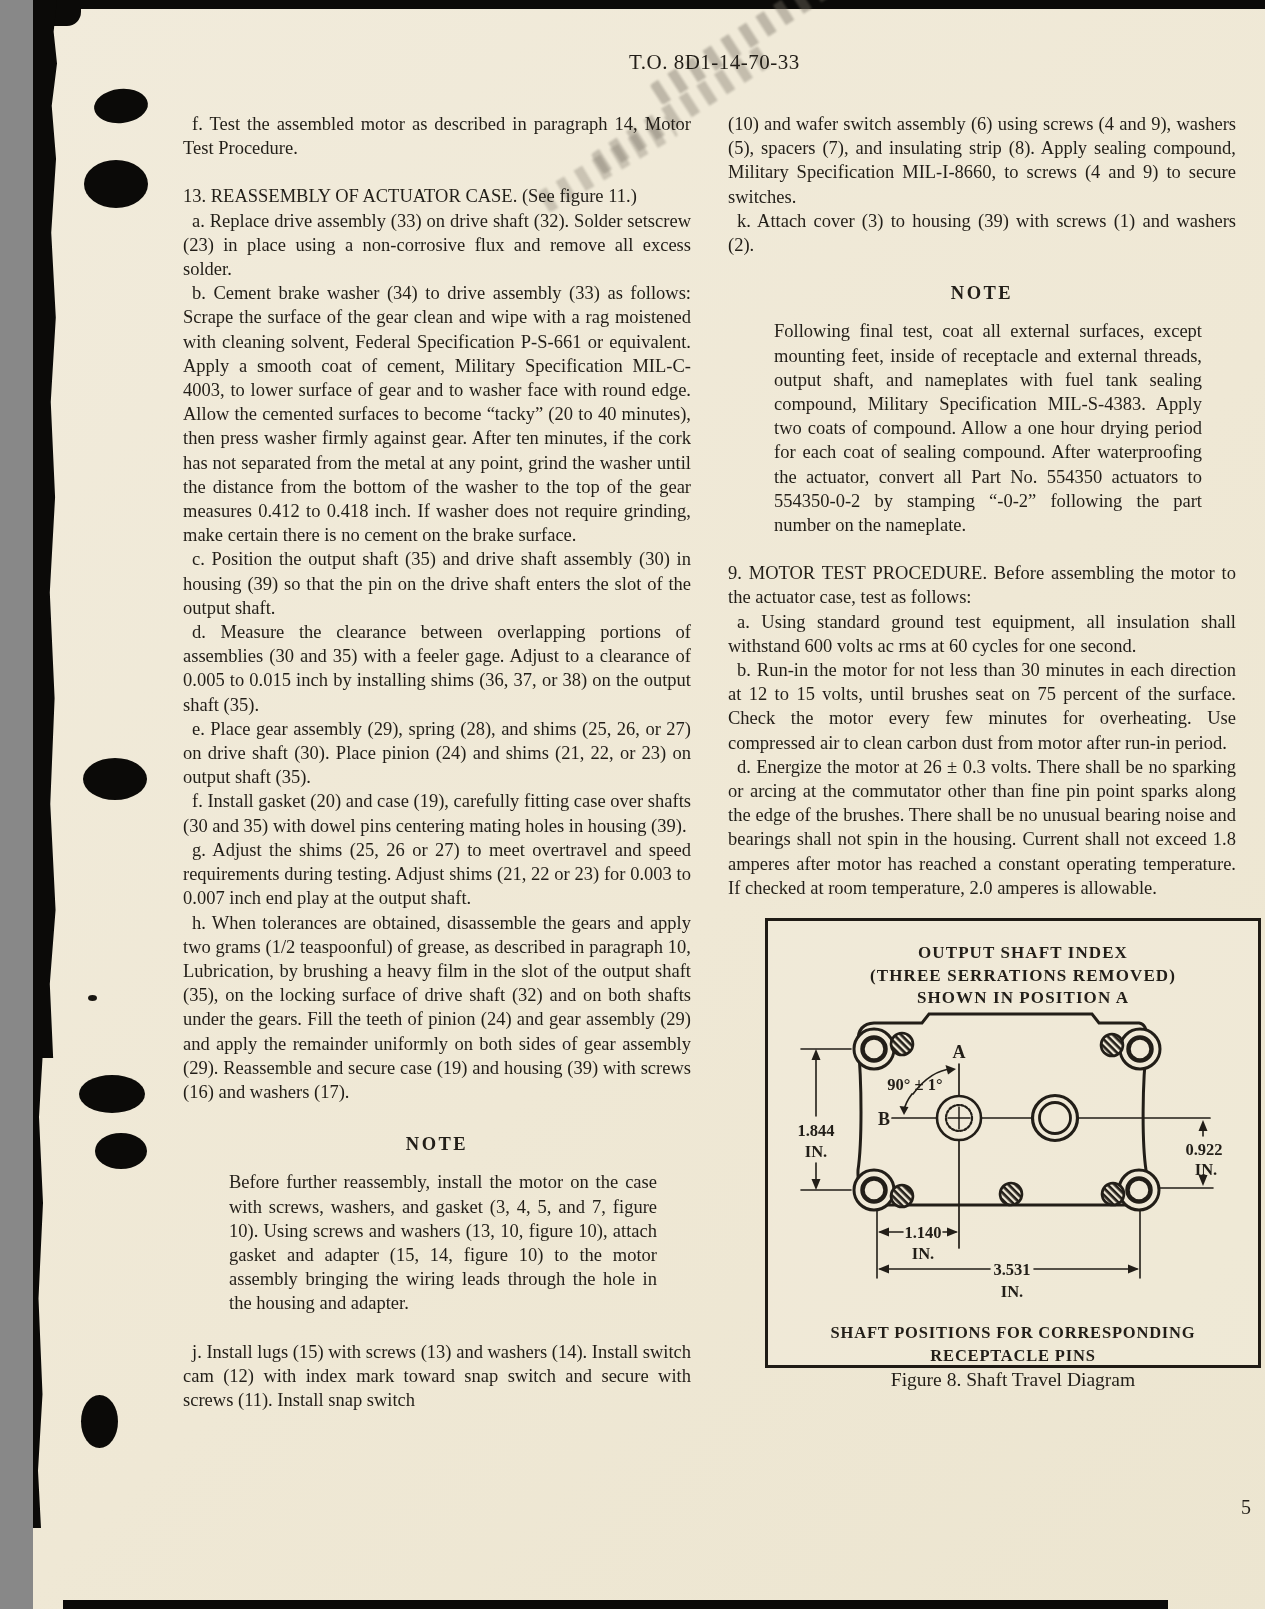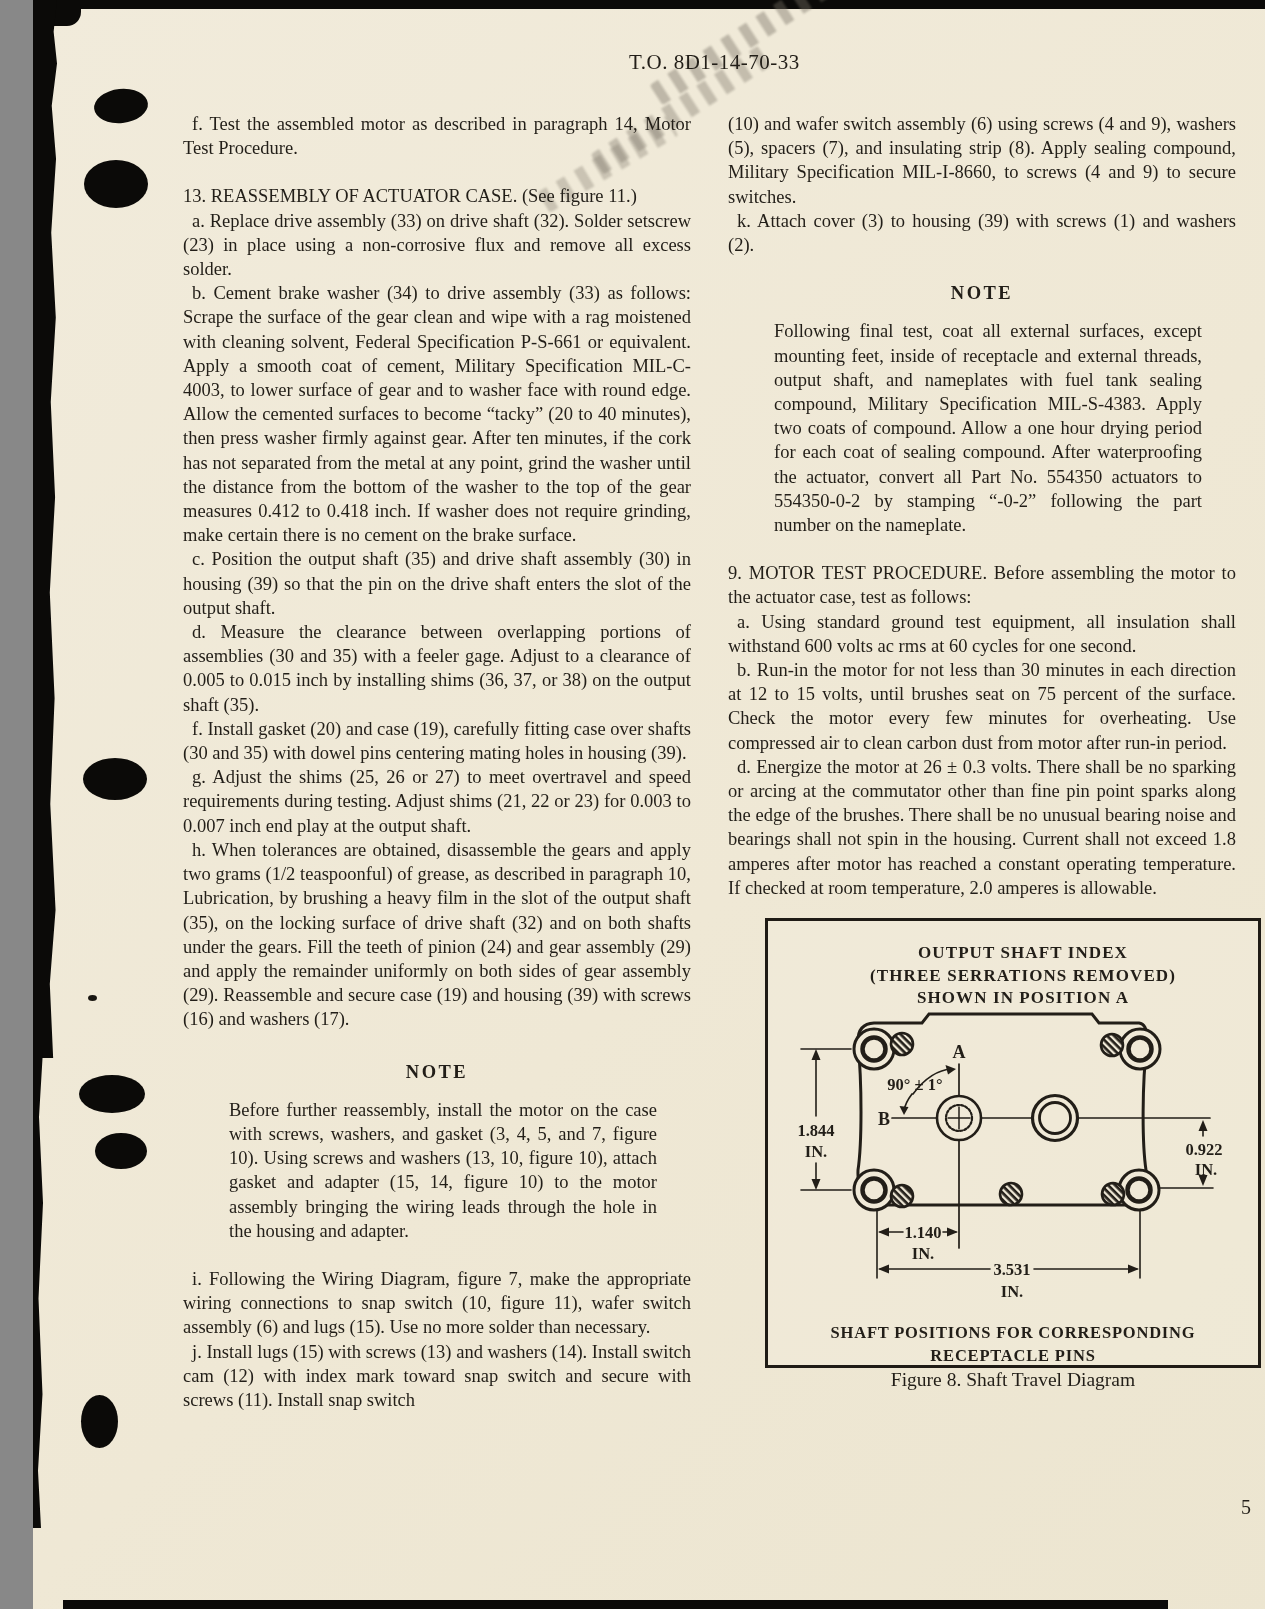--- a/index.html
+++ b/index.html
@@ -74,29 +74,29 @@
   <div class="header">T.O. 8D1-14-70-33</div>
 
   <div class="col col-left">
     <p class="p">f. Test the assembled motor as described in paragraph 14, Motor Test Procedure.</p>
     <div class="gap24"></div>
     <p class="sect13">13. REASSEMBLY OF ACTUATOR CASE. (See figure 11.)</p>
     <p class="p">a. Replace drive assembly (33) on drive shaft (32). Solder setscrew (23) in place using a non-corrosive flux and remove all excess solder.</p>
     <p class="p">b. Cement brake washer (34) to drive assembly (33) as follows: Scrape the surface of the gear clean and wipe with a rag moistened with cleaning solvent, Federal Specification P-S-661 or equivalent. Apply a smooth coat of cement, Military Specification MIL-C-4003, to lower surface of gear and to washer face with round edge. Allow the cemented surfaces to become “tacky” (20 to 40 minutes), then press washer firmly against gear. After ten minutes, if the cork has not separated from the metal at any point, grind the washer until the distance from the bottom of the washer to the top of the gear measures 0.412 to 0.418 inch. If washer does not require grinding, make certain there is no cement on the brake surface.</p>
     <p class="p">c. Position the output shaft (35) and drive shaft assembly (30) in housing (39) so that the pin on the drive shaft enters the slot of the output shaft.</p>
     <p class="p">d. Measure the clearance between overlapping portions of assemblies (30 and 35) with a feeler gage. Adjust to a clearance of 0.005 to 0.015 inch by installing shims (36, 37, or 38) on the output shaft (35).</p>
+    <p class="p">e. Place gear assembly (29), spring (28), and shims (25, 26, or 27) on drive shaft (30). Place pinion (24) and shims (21, 22, or 23) on output shaft (35).</p>
     <p class="p">f. Install gasket (20) and case (19), carefully fitting case over shafts (30 and 35) with dowel pins centering mating holes in housing (39).</p>
     <p class="p">g. Adjust the shims (25, 26 or 27) to meet overtravel and speed requirements during testing. Adjust shims (21, 22 or 23) for 0.003 to 0.007 inch end play at the output shaft.</p>
     <p class="p">h. When tolerances are obtained, disassemble the gears and apply two grams (1/2 teaspoonful) of grease, as described in paragraph 10, Lubrication, by brushing a heavy film in the slot of the output shaft (35), on the locking surface of drive shaft (32) and on both shafts under the gears. Fill the teeth of pinion (24) and gear assembly (29) and apply the remainder uniformly on both sides of gear assembly (29). Reassemble and secure case (19) and housing (39) with screws (16) and washers (17).</p>
     <div class="gap28"></div>
     <p class="note-title">NOTE</p>
     <div class="gap14"></div>
     <p class="note-body">Before further reassembly, install the motor on the case with screws, washers, and gasket (3, 4, 5, and 7, figure 10). Using screws and washers (13, 10, figure 10), attach gasket and adapter (15, 14, figure 10) to the motor assembly bringing the wiring leads through the hole in the housing and adapter.</p>
     <div class="gap24"></div>
-    <p class="p">i. Following the Wiring Diagram, figure 7, make the appropriate wiring connections to snap switch (10, figure 11), wafer switch assembly (6) and lugs (15). Use no more solder than necessary.</p>
     <p class="p">j. Install lugs (15) with screws (13) and washers (14). Install switch cam (12) with index mark toward snap switch and secure with screws (11). Install snap switch</p>
   </div>
 
   <div class="col col-right">
     <p class="p0">(10) and wafer switch assembly (6) using screws (4 and 9), washers (5), spacers (7), and insulating strip (8). Apply sealing compound, Military Specification MIL-I-8660, to screws (4 and 9) to secure switches.</p>
     <p class="p">k. Attach cover (3) to housing (39) with screws (1) and washers (2).</p>
     <div class="gap24"></div>
     <p class="note-title">NOTE</p>
     <div class="gap14"></div>
     <p class="note-body">Following final test, coat all external surfaces, except mounting feet, inside of receptacle and external threads, output shaft, and nameplates with fuel tank sealing compound, Military Specification MIL-S-4383. Apply two coats of compound. Allow a one hour drying period for each coat of sealing compound. After waterproofing the actuator, convert all Part No. 554350 actuators to 554350-0-2 by stamping “-0-2” following the part number on the nameplate.</p>

